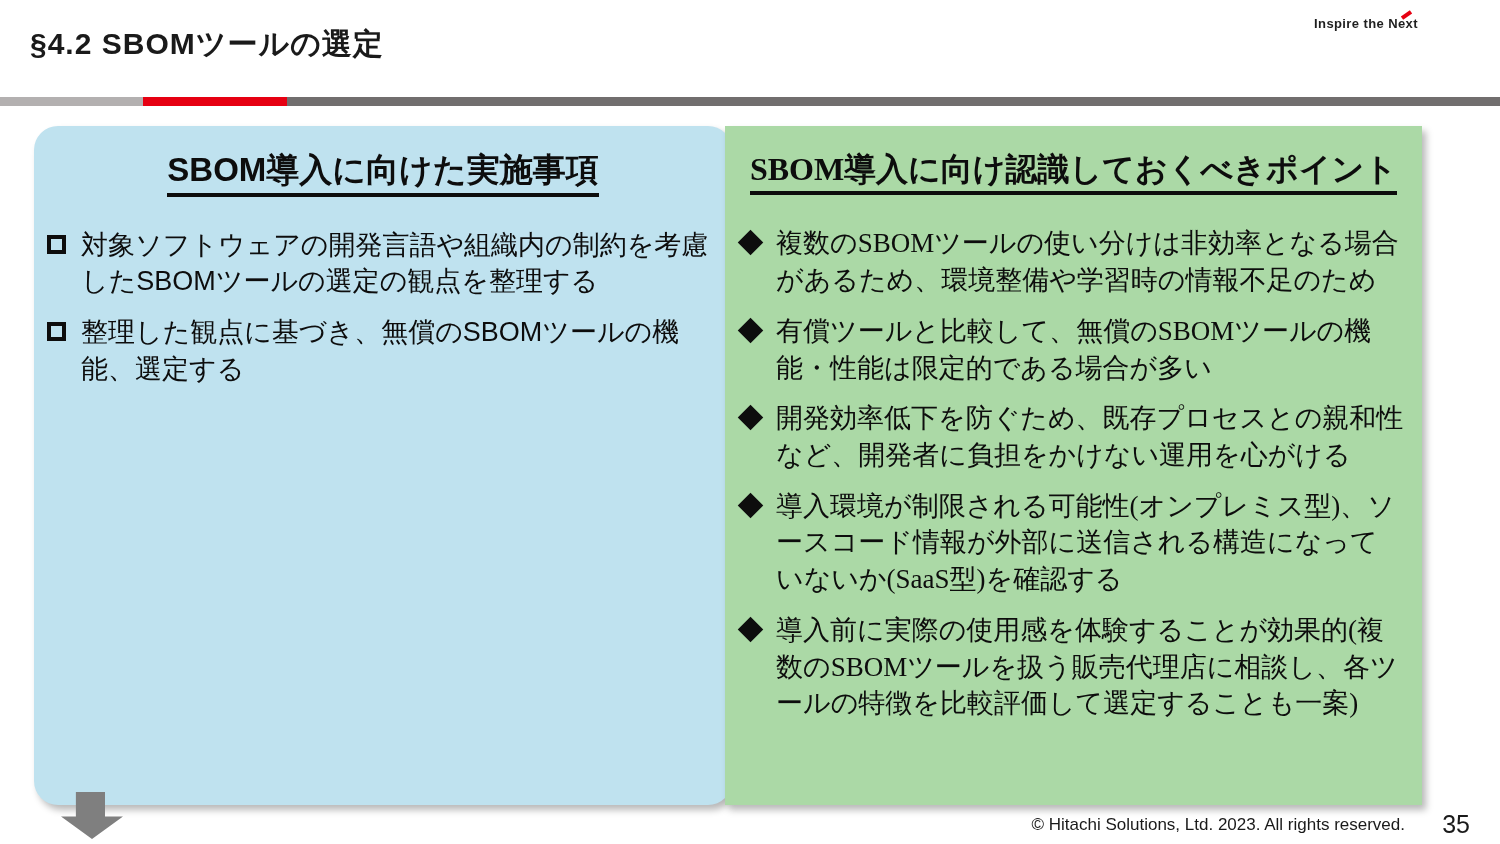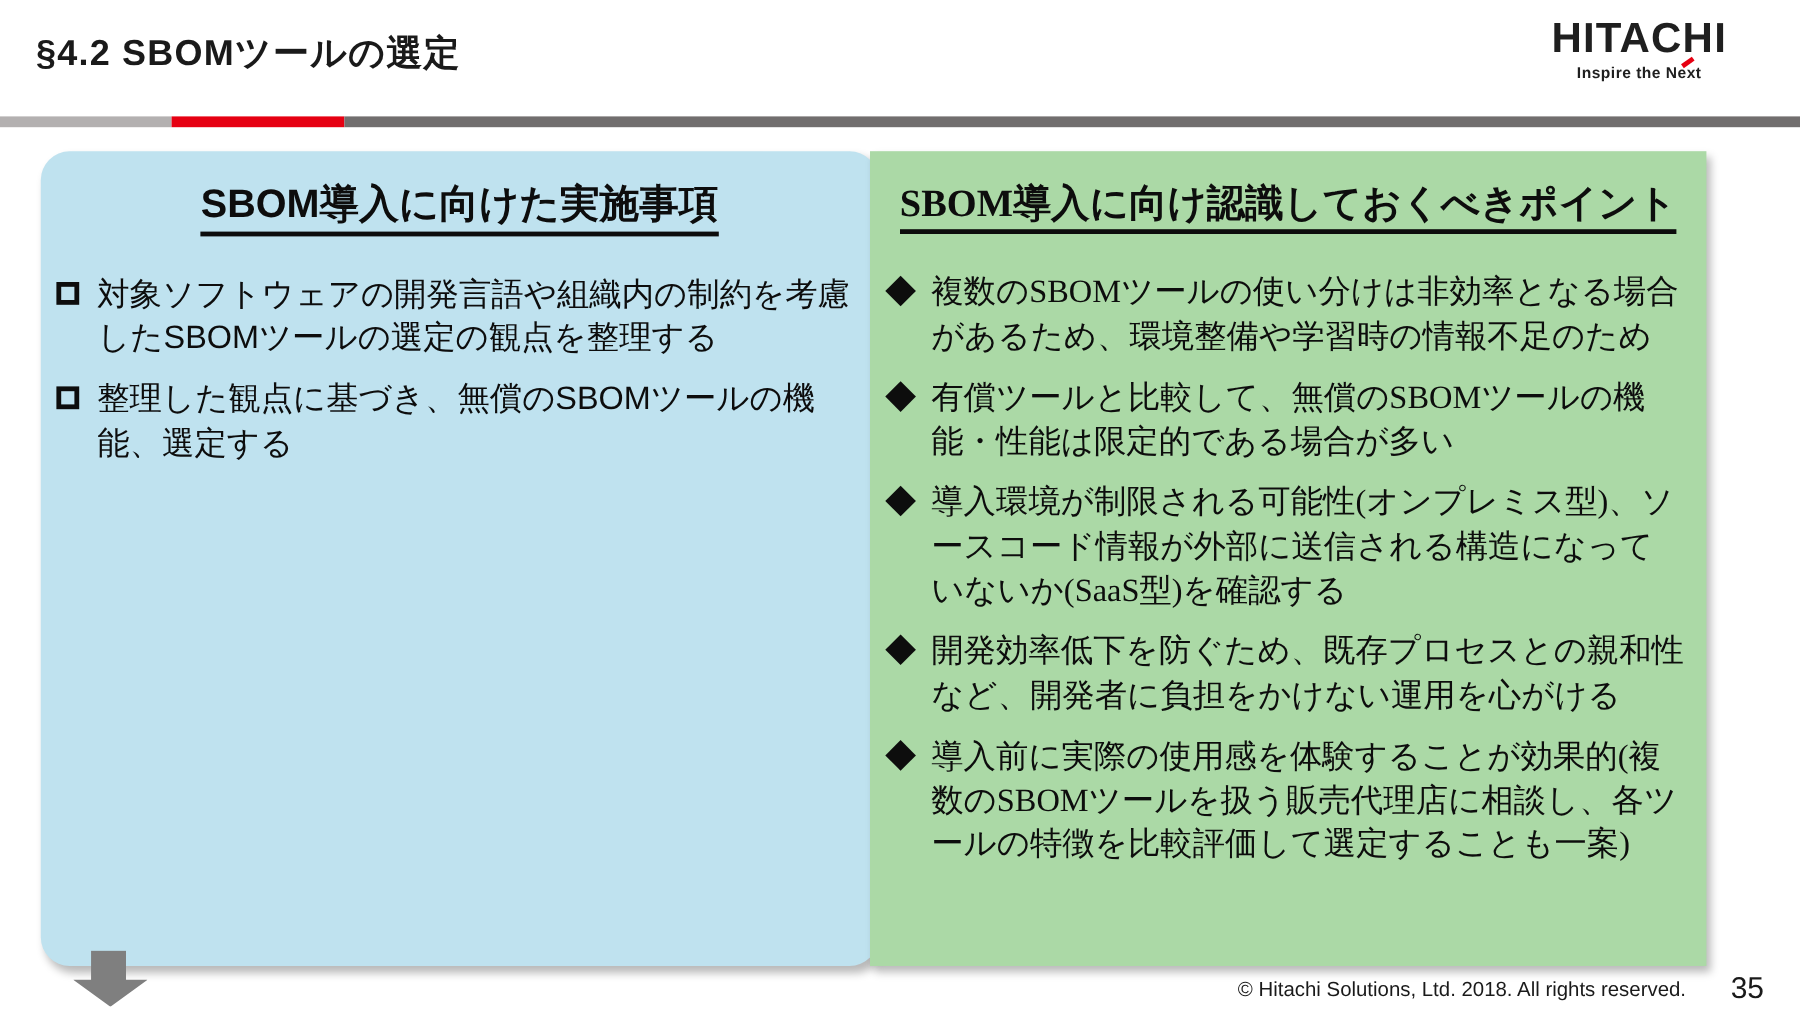--- a/index.html
+++ b/index.html
@@ -161,21 +161,20 @@
     clip-path: polygon(24% 0, 71% 0, 71% 52%, 100% 52%, 50% 100%, 0 52%, 24% 52%);
     z-index: 5;
   }
 </style>
 </head>
 <body>
 
 <div class="slide-title">§4.2 SBOMツールの選定</div>
 
 <div class="logo">
-  <div class="logo-word">HITACHI</div>
   <div class="logo-tagline">
     <span>Inspire the Next</span>
     <span class="accent"></span>
   </div>
 </div>
 
 <div class="divider">
   <div class="seg-light"></div>
   <div class="seg-red"></div>
   <div class="seg-dark"></div>
@@ -205,29 +204,29 @@
     <div class="bullet-item">
       <span class="dm-marker"></span>
       <span class="bullet-text">複数のSBOMツールの使い分けは非効率となる場合があるため、環境整備や学習時の情報不足のため</span>
     </div>
     <div class="bullet-item">
       <span class="dm-marker"></span>
       <span class="bullet-text">有償ツールと比較して、無償のSBOMツールの機能・性能は限定的である場合が多い</span>
     </div>
     <div class="bullet-item">
       <span class="dm-marker"></span>
+      <span class="bullet-text">開発効率低下を防ぐため、既存プロセスとの親和性など、開発者に負担をかけない運用を心がける</span>
+    </div>
+    <div class="bullet-item">
+      <span class="dm-marker"></span>
       <span class="bullet-text">導入環境が制限される可能性(オンプレミス型)、ソースコード情報が外部に送信される構造になっていないか(SaaS型)を確認する</span>
     </div>
     <div class="bullet-item">
       <span class="dm-marker"></span>
-      <span class="bullet-text">開発効率低下を防ぐため、既存プロセスとの親和性など、開発者に負担をかけない運用を心がける</span>
-    </div>
-    <div class="bullet-item">
-      <span class="dm-marker"></span>
       <span class="bullet-text">導入前に実際の使用感を体験することが効果的(複数のSBOMツールを扱う販売代理店に相談し、各ツールの特徴を比較評価して選定することも一案)</span>
     </div>
   </div>
 </div>
 
 <div class="down-arrow"></div>
 
-<div class="footer-copyright">© Hitachi Solutions, Ltd. 2018. All rights reserved.</div>
+<div class="footer-copyright">© Hitachi Solutions, Ltd. 2023. All rights reserved.</div>
 <div class="footer-page">35</div>
 
 </body></html>

